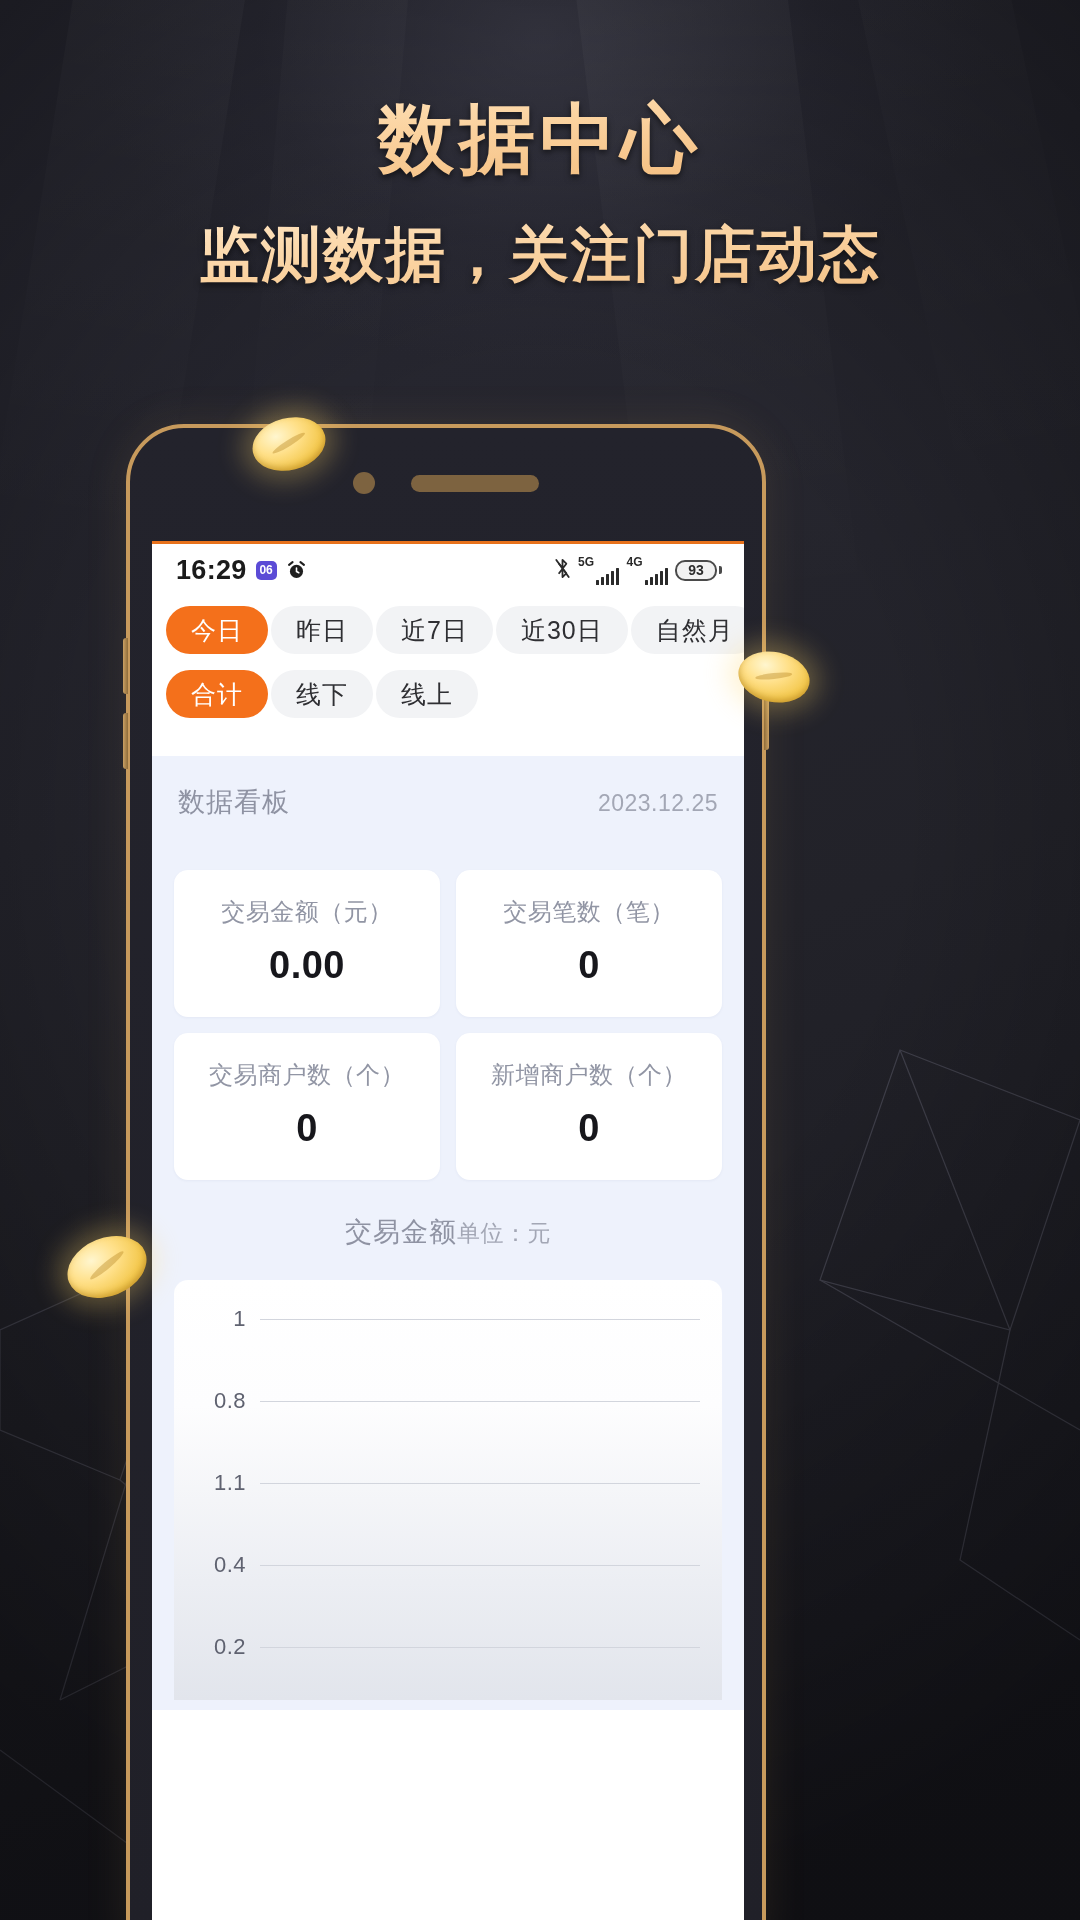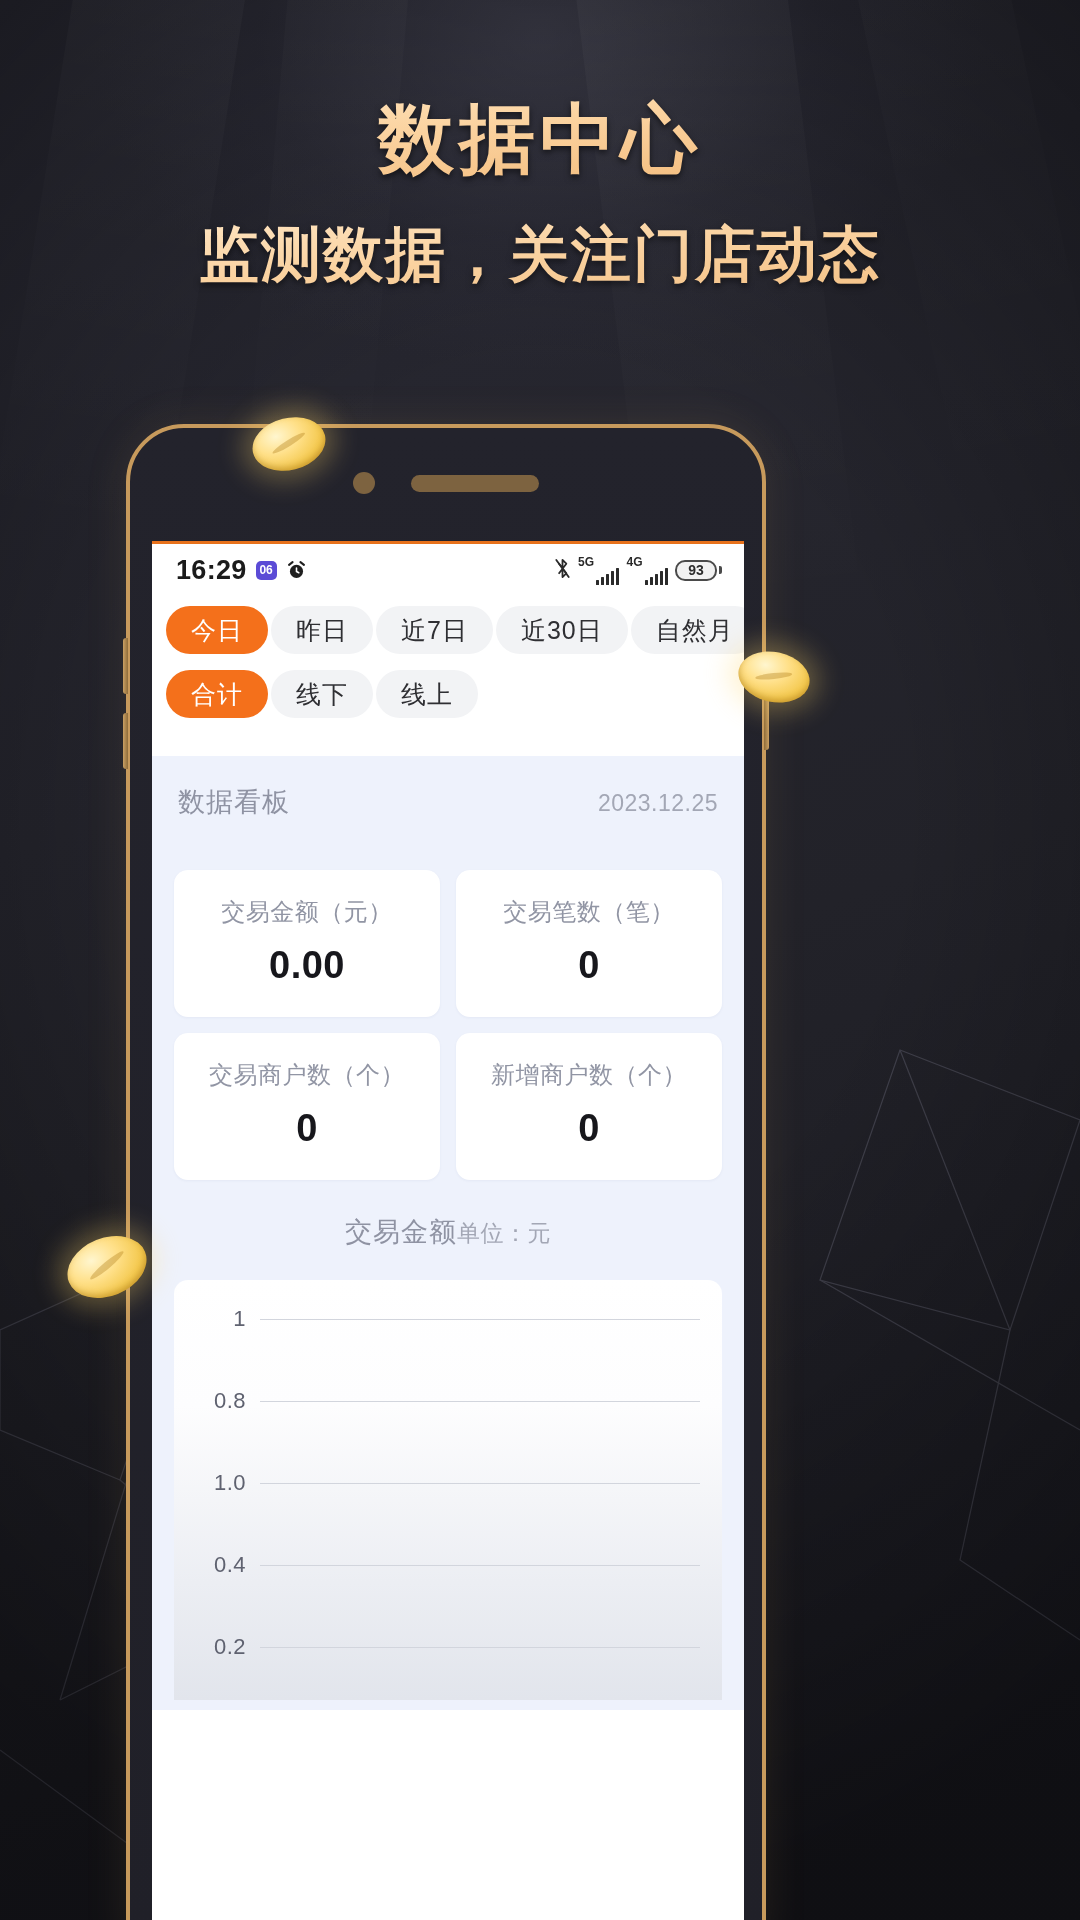--- a/index.html
+++ b/index.html
@@ -367,21 +367,21 @@
           <div class="plot">
             <div class="grid-row" style="top:0px">
               <span class="ytick">1</span>
               <span class="gline"></span>
             </div>
             <div class="grid-row" style="top:82px">
               <span class="ytick">0.8</span>
               <span class="gline"></span>
             </div>
             <div class="grid-row" style="top:164px">
-              <span class="ytick">1.0</span>
+              <span class="ytick">1.1</span>
               <span class="gline"></span>
             </div>
             <div class="grid-row" style="top:246px">
               <span class="ytick">0.4</span>
               <span class="gline"></span>
             </div>
             <div class="grid-row" style="top:328px">
               <span class="ytick">0.2</span>
               <span class="gline"></span>
             </div>

